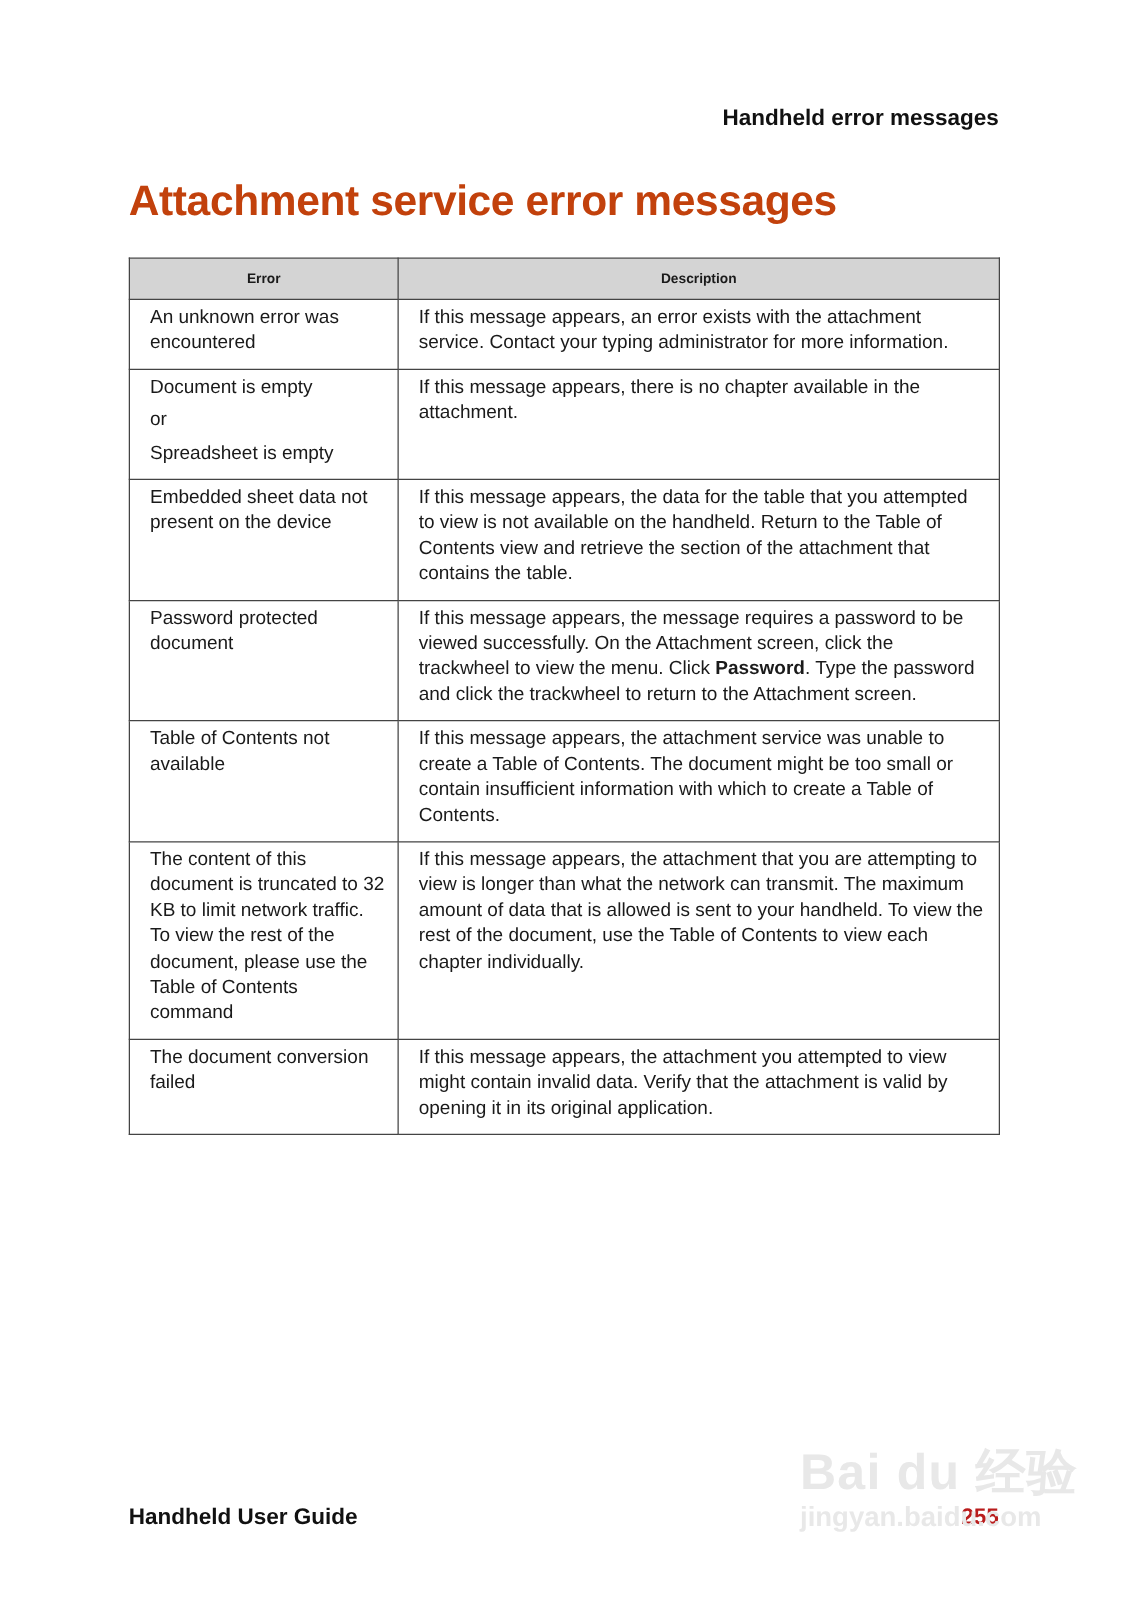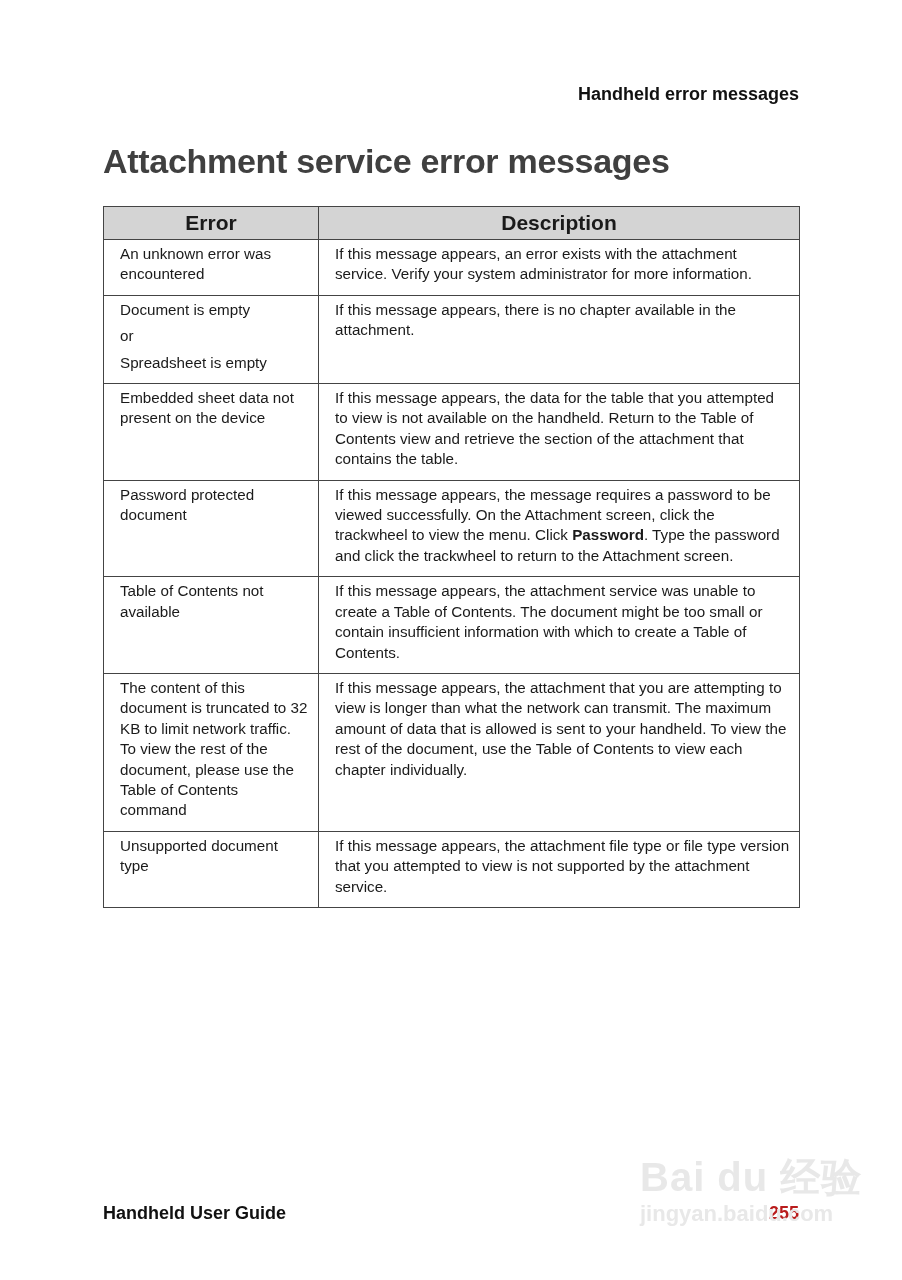--- a/index.html
+++ b/index.html
@@ -1,21 +1,21 @@
 <!DOCTYPE html>
 <html><head>
 <meta charset="utf-8">
 <style>
   html, body { margin: 0; padding: 0; background: #ffffff; }
   body { width: 902px; height: 1280px; position: relative; overflow: hidden;
          font-family: "Liberation Sans", sans-serif; color: #1a1a1a; }
   .running-head { position: absolute; right: 103px; top: 84px; font-size: 18px; font-weight: bold; color: #111; }
-  .page-title { position: absolute; left: 103px; top: 142px; margin: 0; font-size: 34px; font-weight: bold; color: #404040; letter-spacing: -0.3px; }
+  .page-title { position: absolute; left: 103px; top: 142px; margin: 0; font-size: 34px; font-weight: bold; color: #c2410c; letter-spacing: -0.3px; }
   table.err { position: absolute; left: 103px; top: 206px; width: 697px; border-collapse: collapse; font-size: 15.2px; line-height: 20.4px; }
-  table.err th { background: #d4d4d4; font-weight: bold; font-size: 21px; text-align: center; height: 32px; padding: 0; border: 1.5px solid #444; }
+  table.err th { background: #d4d4d4; font-weight: bold; font-size: 11px; text-align: center; height: 32px; padding: 0; border: 1.5px solid #444; }
   table.err td { border: 1.5px solid #444; vertical-align: top; padding: 4px 9px 10px 16px; }
   table.err td.c1 { width: 189px; }
   td .alt { margin: 6px 0; }
   .footer-left { position: absolute; left: 103px; top: 1203px; font-size: 18px; font-weight: bold; color: #111; }
   .footer-page { position: absolute; right: 103px; top: 1203px; font-size: 18px; font-weight: bold; color: #b91c1c; }
   .watermark { position: absolute; left: 640px; top: 1150px; color: #e8e8e8; font-weight: bold; pointer-events: none; }
   .watermark .w1 { font-size: 40px; letter-spacing: 1px; }
   .watermark .w2 { font-size: 22px; margin-top: -4px; }
 </style>
 </head>
@@ -27,21 +27,21 @@
 <table class="err">
   <thead>
     <tr>
       <th>Error</th>
       <th>Description</th>
     </tr>
   </thead>
   <tbody>
     <tr>
       <td class="c1">An unknown error was encountered</td>
-      <td>If this message appears, an error exists with the attachment service. Verify your system administrator for more information.</td>
+      <td>If this message appears, an error exists with the attachment service. Contact your typing administrator for more information.</td>
     </tr>
     <tr>
       <td class="c1">
         <div>Document is empty</div>
         <div class="alt">or</div>
         <div>Spreadsheet is empty</div>
       </td>
       <td>If this message appears, there is no chapter available in the attachment.</td>
     </tr>
     <tr>
@@ -54,22 +54,22 @@
     </tr>
     <tr>
       <td class="c1">Table of Contents not available</td>
       <td>If this message appears, the attachment service was unable to create a Table of Contents. The document might be too small or contain insufficient information with which to create a Table of Contents.</td>
     </tr>
     <tr>
       <td class="c1">The content of this document is truncated to 32 KB to limit network traffic. To view the rest of the document, please use the Table of Contents command</td>
       <td>If this message appears, the attachment that you are attempting to view is longer than what the network can transmit. The maximum amount of data that is allowed is sent to your handheld. To view the rest of the document, use the Table of Contents to view each chapter individually.</td>
     </tr>
     <tr>
-      <td class="c1">Unsupported document type</td>
-      <td>If this message appears, the attachment file type or file type version that you attempted to view is not supported by the attachment service.</td>
+      <td class="c1">The document conversion failed</td>
+      <td>If this message appears, the attachment you attempted to view might contain invalid data. Verify that the attachment is valid by opening it in its original application.</td>
     </tr>
   </tbody>
 </table>
 
 <div class="footer-left">Handheld User Guide</div>
 <div class="footer-page">255</div>
 
 <div class="watermark">
   <div class="w1">Bai du 经验</div>
   <div class="w2">jingyan.baidu.com</div>

